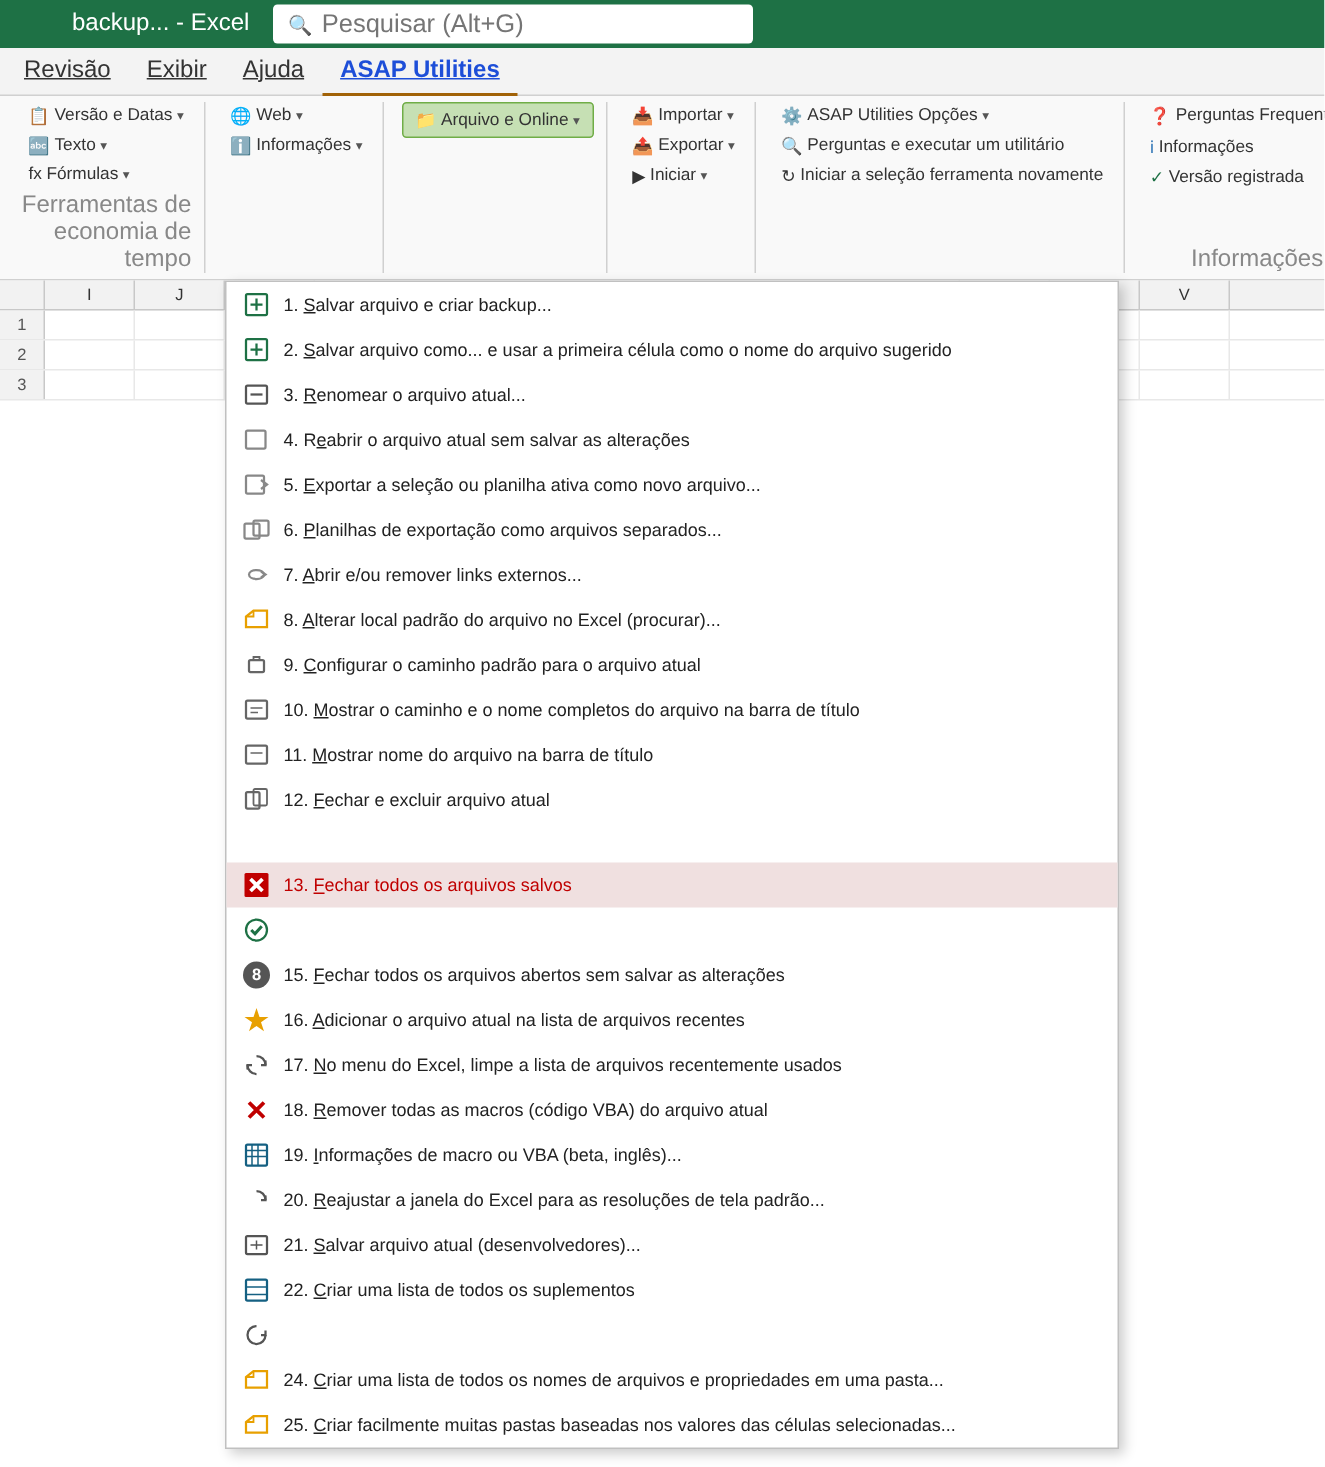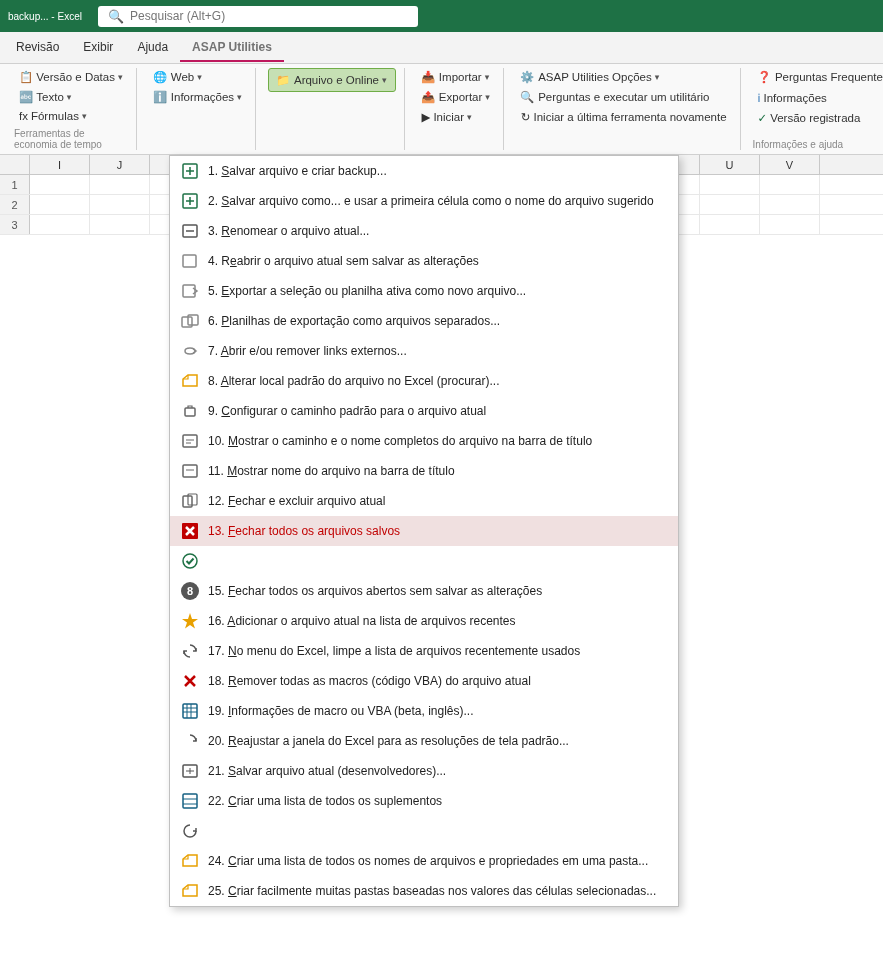--- a/index.html
+++ b/index.html
@@ -9,61 +9,63 @@
     .title-bar {
       background: #1e7145;
       height: 32px;
       display: flex;
       align-items: center;
       padding: 0 8px;
       color: white;
     }
     .title-bar-text {
       color: white;
-      font-size: 10px;
+      font-size: 16px;
       margin-right: 16px;
+      margin-left: 40px;
     }
     .search-bar {
       display: flex;
       align-items: center;
       background: white;
       border-radius: 3px;
       padding: 3px 10px;
       width: 320px;
       gap: 6px;
     }
     .search-bar input {
       border: none;
       outline: none;
-      font-size: 12px;
+      font-size: 17px;
       color: #555;
       width: 280px;
       background: transparent;
     }
     .search-icon-svg { color: #888; font-size: 13px; }
 
     
     .ribbon-tabs {
       display: flex;
       align-items: center;
       background: #f3f3f3;
       border-bottom: 1px solid #d0d0d0;
       padding: 0 4px;
       height: 32px;
     }
     .ribbon-tab {
       padding: 6px 12px;
-      font-size: 12px;
+      font-size: 16px;
       cursor: pointer;
       color: #333;
       border-bottom: 2px solid transparent;
+      text-decoration: underline;
     }
     .ribbon-tab.active {
-      color: #737373;
-      border-bottom: 2px solid #be185d;
+      color: #1d4ed8;
+      border-bottom: 2px solid #a16207;
       font-weight: 600;
     }
 
     
     .ribbon-toolbar {
       background: #f9f9f9;
       border-bottom: 1px solid #d0d0d0;
       display: flex;
       flex-direction: row;
       align-items: stretch;
@@ -74,23 +76,23 @@
     .ribbon-group {
       display: flex;
       flex-direction: column;
       align-items: flex-start;
       border-right: 1px solid #d0d0d0;
       padding: 0 8px;
       gap: 2px;
     }
     .ribbon-group:last-child { border-right: none; }
     .ribbon-group-label {
-      font-size: 10px;
+      font-size: 16px;
       color: #888;
-      text-align: left;
+      text-align: right;
       width: 100%;
       margin-top: auto;
       padding-top: 2px;
     }
     .ribbon-btn {
       display: flex;
       align-items: center;
       gap: 3px;
       padding: 2px 5px;
       border-radius: 3px;
@@ -119,22 +121,22 @@
       font-size: 11px;
       color: #333;
       text-align: center;
       line-height: 20px;
     }
 
     
     .dropdown-menu {
       position: absolute;
       top: 0;
-      left: 169px;
-      width: 510px;
+      left: 150px;
+      width: 596px;
       background: white;
       border: 1px solid #c0c0c0;
       box-shadow: 3px 3px 8px rgba(0,0,0,0.2);
       z-index: 100;
     }
     .menu-item {
       display: flex;
       align-items: center;
       padding: 5px 10px;
       gap: 8px;
@@ -269,21 +271,21 @@
       <span>⚙️</span>
       <span>ASAP Utilities Opções</span>
       <span class="arrow">▾</span>
     </div>
     <div class="ribbon-btn">
       <span>🔍</span>
       <span>Perguntas e executar um utilitário</span>
     </div>
     <div class="ribbon-btn">
       <span>↻</span>
-      <span>Iniciar a última ferramenta novamente</span>
+      <span>Iniciar a seleção ferramenta novamente</span>
     </div>
   </div>
 
   <div class="ribbon-group">
     <div class="ribbon-btn">
       <span style="color:#1e7145;">❓</span>
       <span>Perguntas Frequentes Online</span>
     </div>
     <div class="ribbon-btn">
       <span style="color:#2e74b5;">ℹ</span>
@@ -458,21 +460,21 @@
     <div class="menu-item">
       <div class="menu-icon">
         <svg width="18" height="18" viewBox="0 0 18 18">
             <rect x="2" y="4" width="9" height="11" rx="1" fill="none" stroke="#666" stroke-width="1.5"></rect>
             <rect x="7" y="2" width="9" height="11" rx="1" fill="none" stroke="#666" stroke-width="1.2"></rect>
           </svg>
       </div>
       <div class="menu-text">12. <u>F</u>echar e excluir arquivo atual</div>
     </div>
 
-    <div class="menu-item highlighted" style="background:#f0e0e0;">
+    <div class="menu-item highlighted" style="background:#f0e0e0;margin-top:27px;">
       <div class="menu-icon">
         <svg width="18" height="18" viewBox="0 0 18 18">
             <rect x="1" y="1" width="16" height="16" rx="1" fill="#c00000"></rect>
             <path d="M5 5 L13 13 M13 5 L5 13" stroke="white" stroke-width="2.5"></path>
           </svg>
       </div>
       <div class="menu-text" style="color:#c00000; font-weight:500;">13. <u>F</u>echar todos os arquivos salvos</div>
     </div>
 
     <div class="menu-item">

